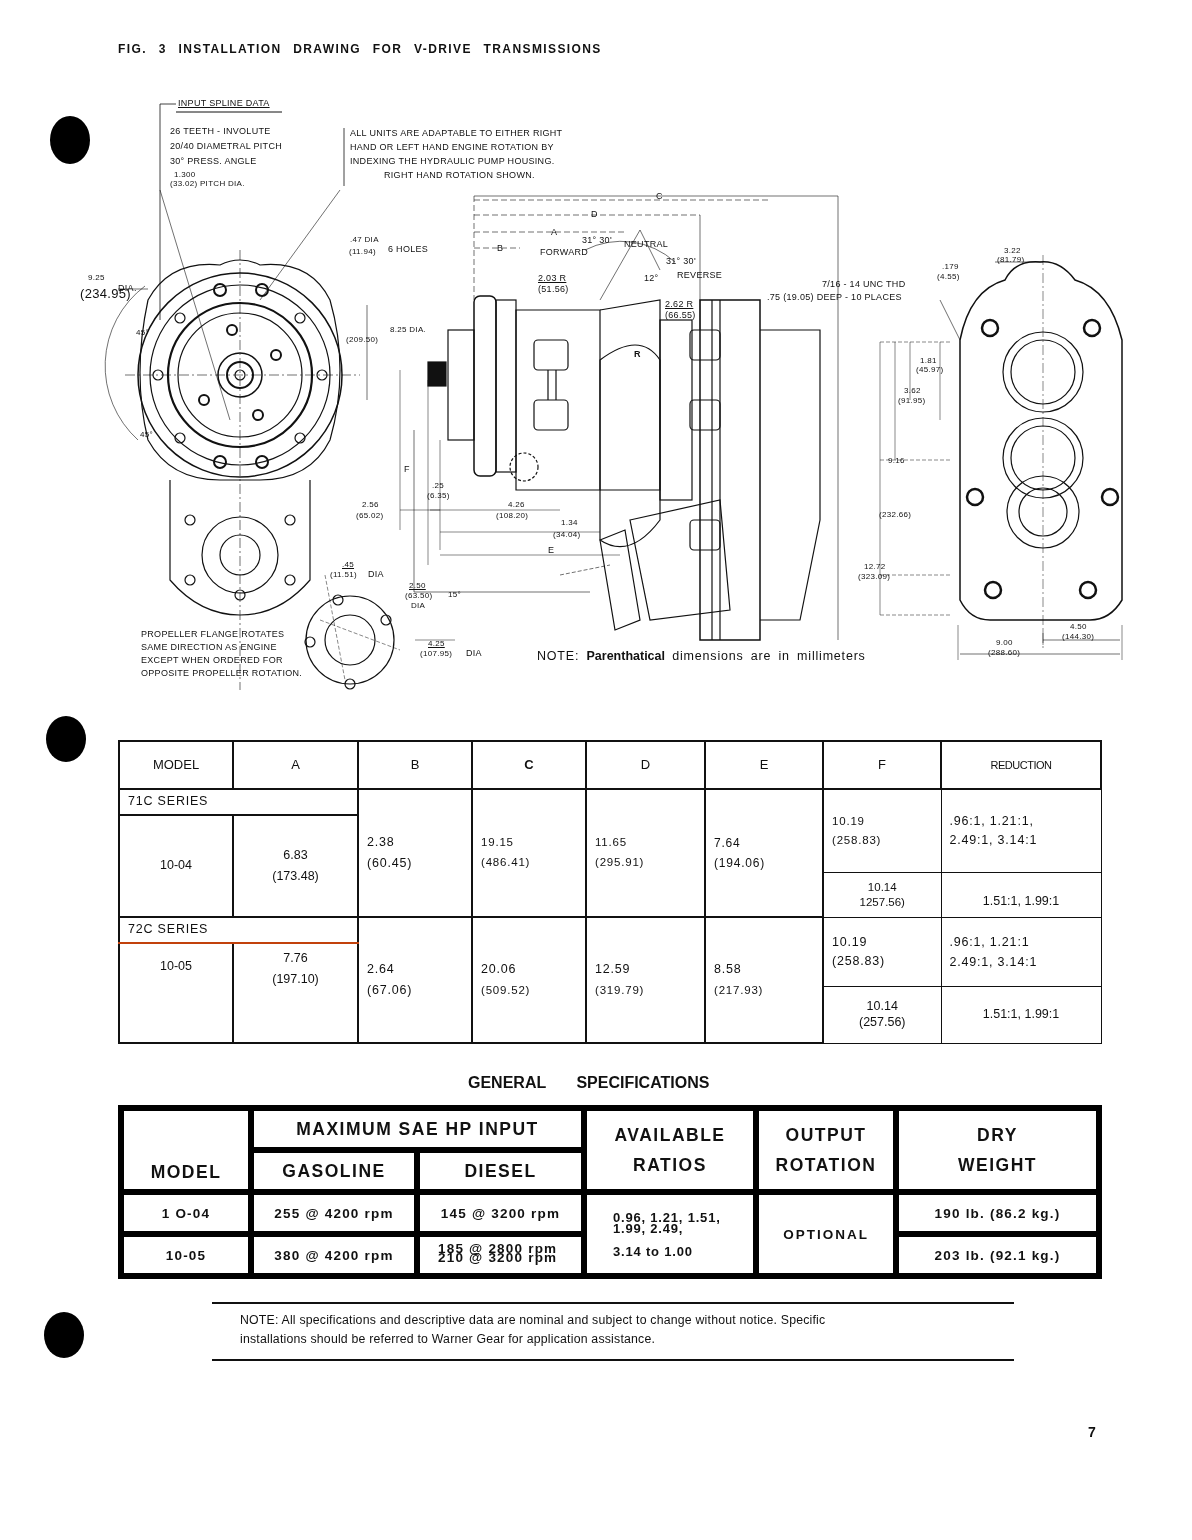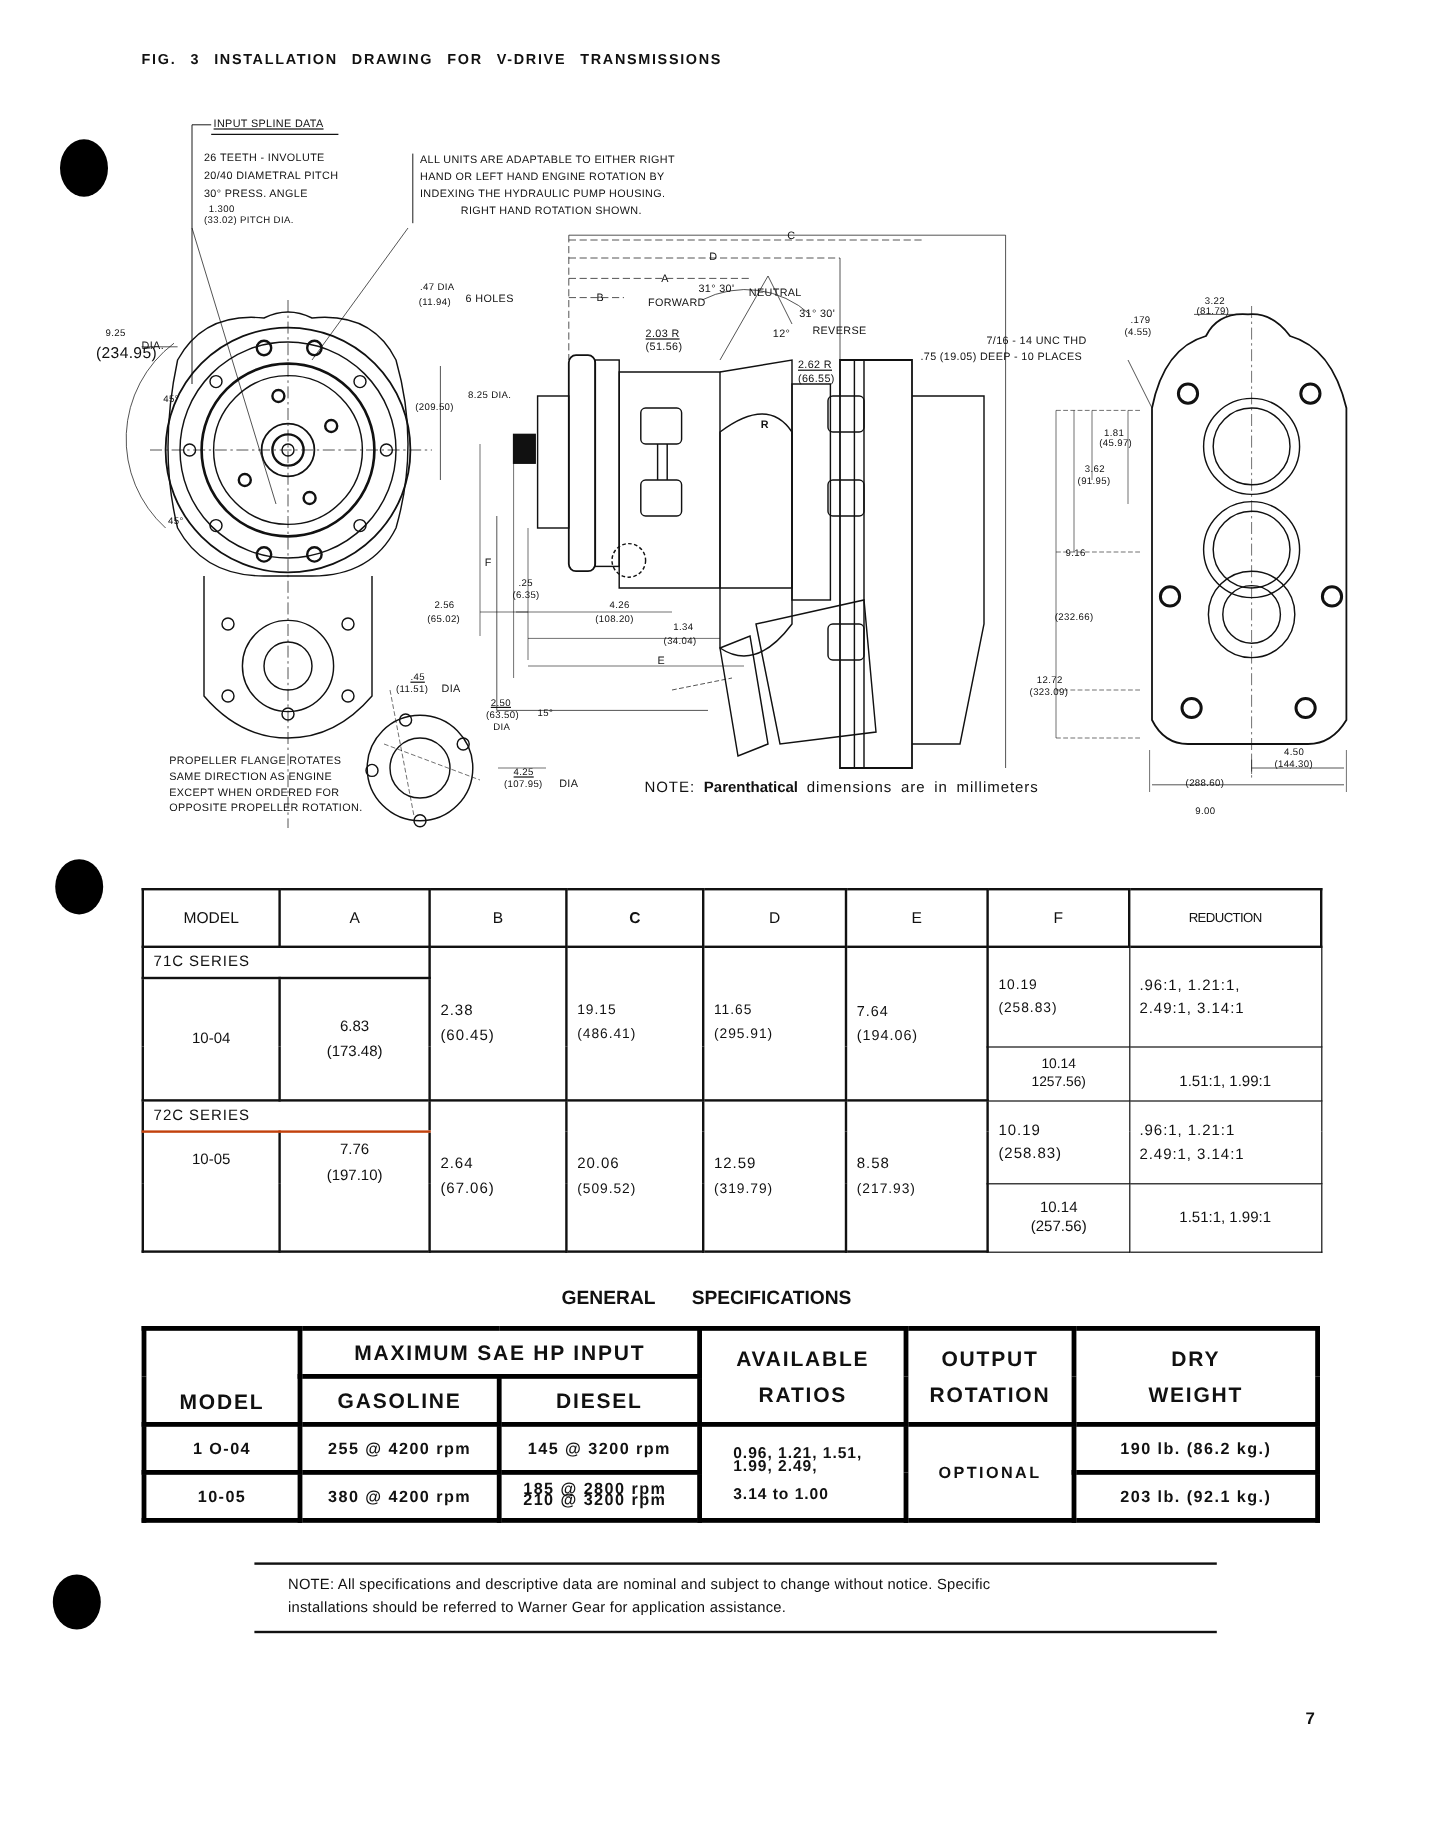--- a/index.html
+++ b/index.html
@@ -17,21 +17,21 @@
   table.dims { position: absolute; left: 118px; top: 740px; width: 982px; border-collapse: collapse; table-layout: fixed; }
   table.dims td { border: 2px solid #111; text-align: center; vertical-align: middle; font-size: 12.5px; line-height: 1.7; padding: 0; }
   table.dims .hdr td { height: 46px; font-size: 13px; }
   table.dims .hdr td.red { font-size: 11px; letter-spacing: -0.5px; }
   table.dims .series td { text-align: left; padding-left: 8px; height: 24px; font-size: 12.5px; letter-spacing: 0.8px; }
   table.dims td.thin { border-width: 1px; }
 
   
   .spec-title { left: 468px; top: 1074px; font-size: 16px; font-weight: bold; word-spacing: 26px; }
   table.spec { position: absolute; left: 118px; top: 1105px; width: 978px; border-collapse: collapse; table-layout: fixed; }
-  table.spec td { border: 4px solid #000000; text-align: center; vertical-align: middle; font-weight: bold; }
+  table.spec td { border: 6px solid #000000; text-align: center; vertical-align: middle; font-weight: bold; }
   table.spec .h { font-size: 17.5px; letter-spacing: 1.5px; height: 34px; }
   table.spec .d { font-size: 13.5px; letter-spacing: 1.2px; height: 34px; }
   .stack { display: block; line-height: 11px; }
 
   .bottom-note { left: 212px; top: 1302px; width: 802px; border-top: 2px solid #111; border-bottom: 2px solid #111; padding: 7px 28px 10px 28px; box-sizing: border-box; font-size: 12.3px; line-height: 19px; letter-spacing: 0.2px; }
   .page-num { left: 1088px; top: 1424px; font-size: 14px; font-weight: bold; }
 </style>
 </head>
 <body>
 
@@ -233,21 +233,21 @@
   <div class="abs dtext" style="left:920px;top:276px;font-size:8px;">1.81</div>
   <div class="abs dtext" style="left:916px;top:285px;font-size:8px;">(45.97)</div>
   <div class="abs dtext" style="left:904px;top:306px;font-size:8px;">3.62</div>
   <div class="abs dtext" style="left:898px;top:316px;font-size:8px;">(91.95)</div>
   <div class="abs dtext" style="left:888px;top:376px;font-size:8px;">9.16</div>
   <div class="abs dtext" style="left:879px;top:386px;font-size:8px;margin-top:44px;">(232.66)</div>
   <div class="abs dtext" style="left:864px;top:482px;font-size:8px;">12.72</div>
   <div class="abs dtext" style="left:858px;top:492px;font-size:8px;">(323.09)</div>
   <div class="abs dtext" style="left:1070px;top:542px;font-size:8px;">4.50</div>
   <div class="abs dtext" style="left:1062px;top:552px;font-size:8px;">(144.30)</div>
-  <div class="abs dtext" style="left:996px;top:558px;font-size:8px;margin-top:33px;">9.00</div>
+  <div class="abs dtext" style="left:996px;top:558px;font-size:8px;">9.00</div>
   <div class="abs dtext" style="left:988px;top:568px;font-size:8px;">(288.60)</div>
 </div>
 
 <div class="abs note-mm">
   <span>NOTE:</span>
   <b>Parenthatical</b>
   <span>dimensions are in millimeters</span>
 </div>
 
 <table class="dims">

